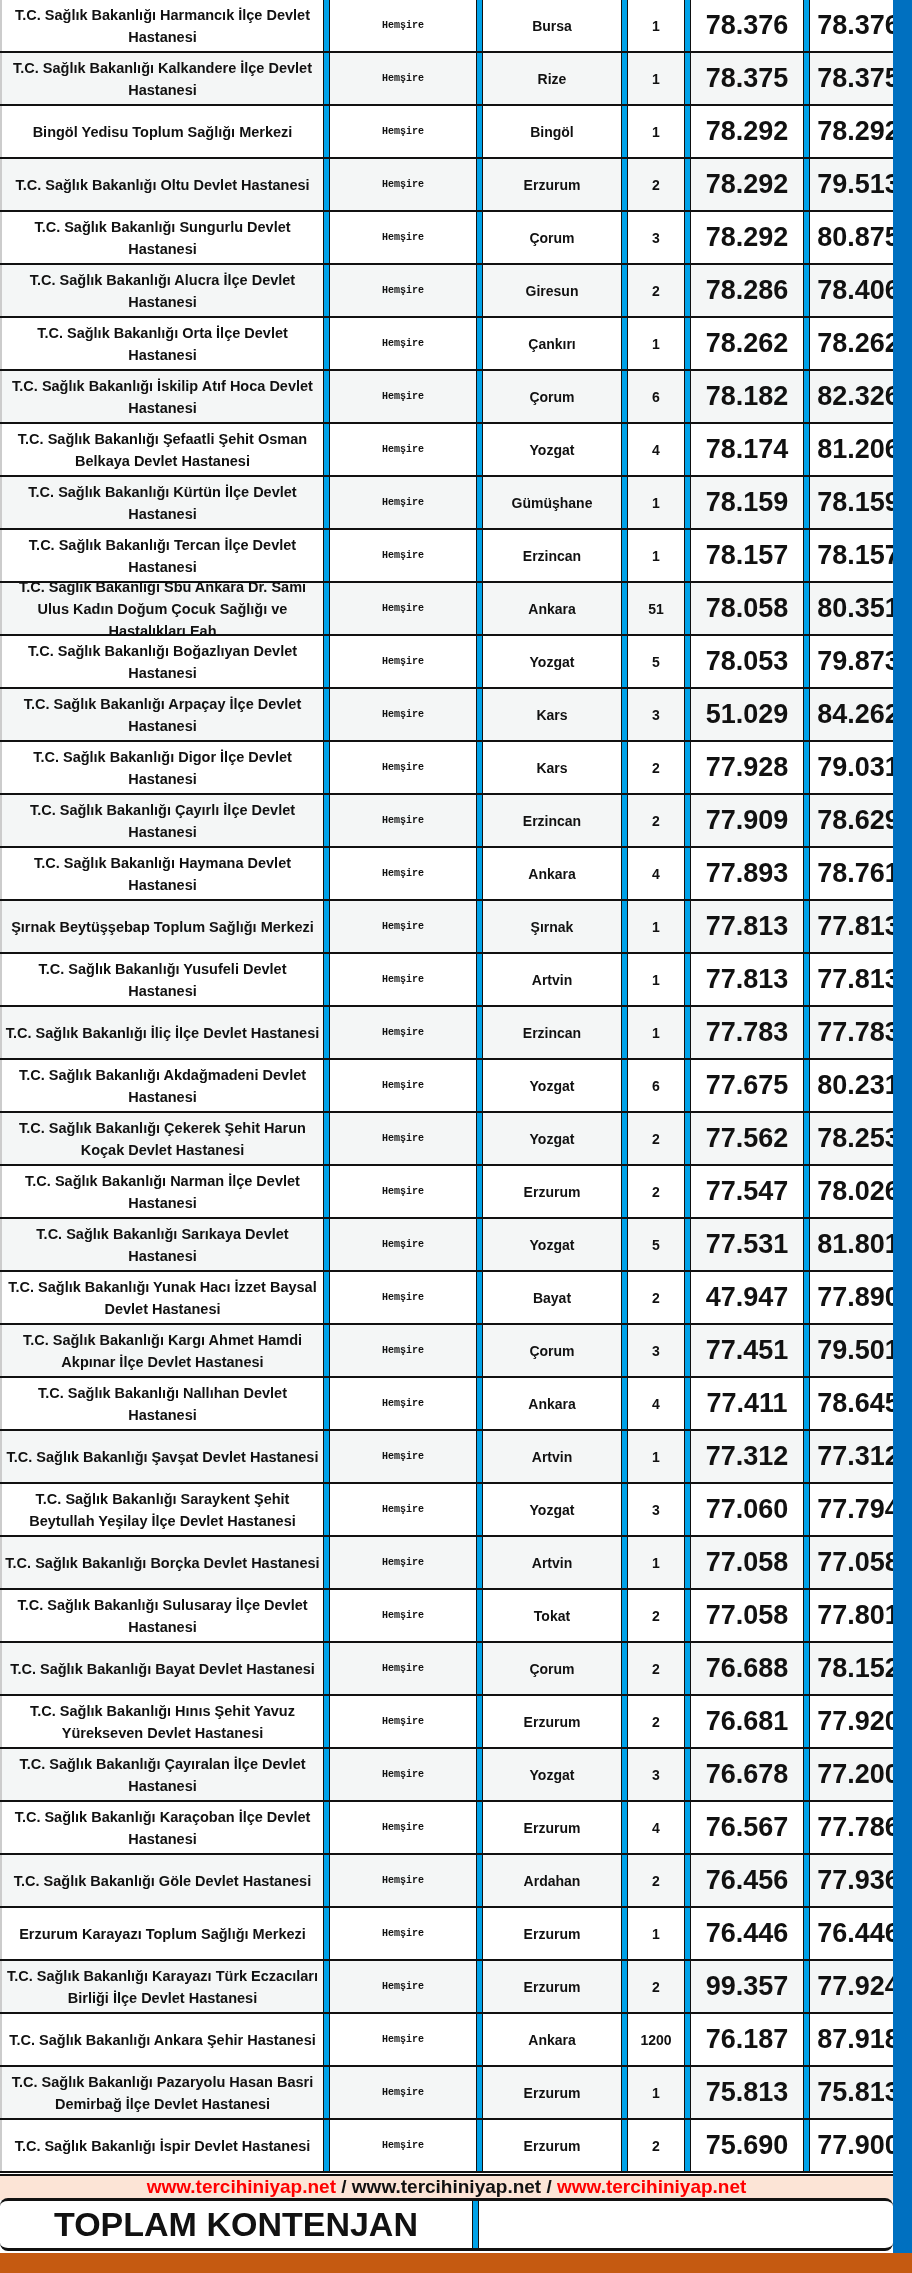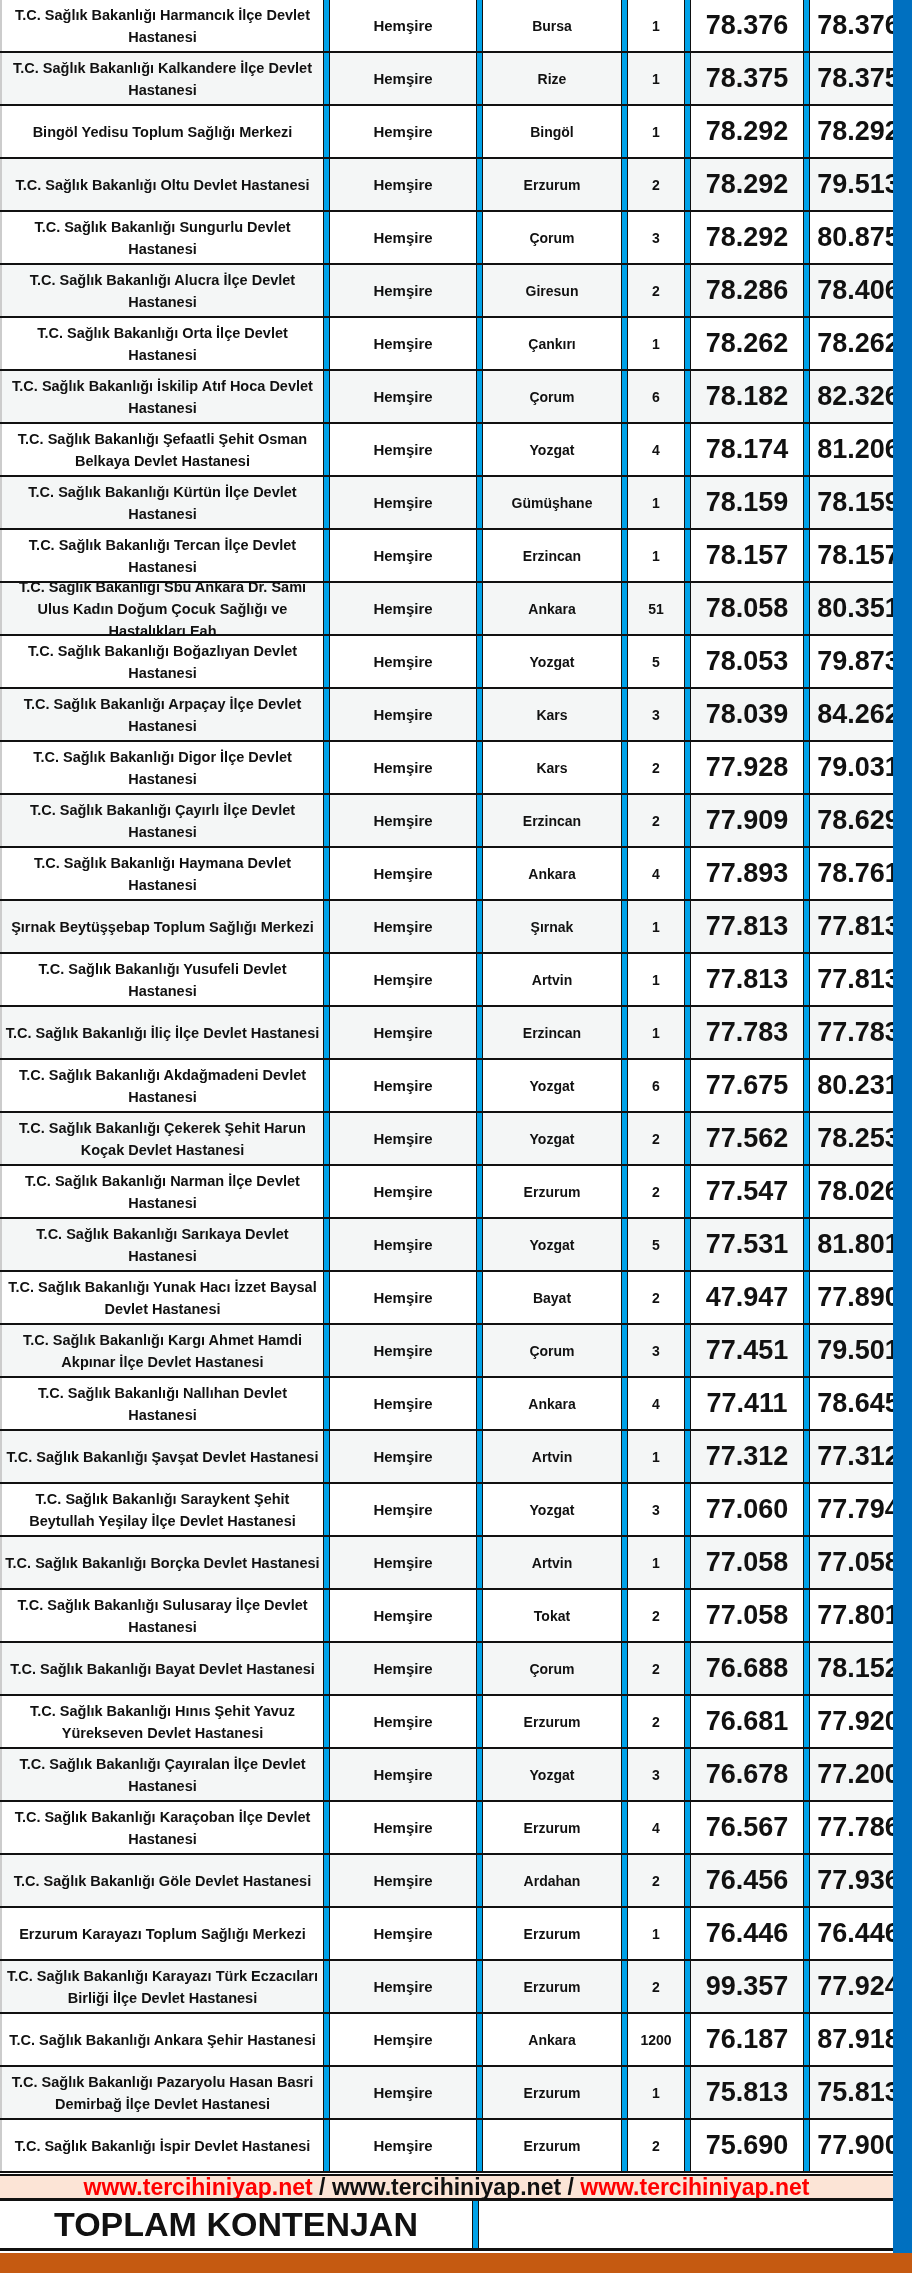--- a/index.html
+++ b/index.html
@@ -7,33 +7,33 @@
          font-family:"Liberation Sans", "DejaVu Sans", sans-serif; }
   .sheet { position:absolute; left:0; top:0; width:893px; }
   .blue-bar { position:absolute; left:893px; top:0; width:19px; height:2253px; background:#0070C0; }
   .orange-bar { position:absolute; left:0; top:2253px; width:912px; height:20px; background:#C55A11; }
   table.grid { border-collapse:collapse; table-layout:fixed; width:893px; }
   table.grid td { border-bottom:2px solid #111; height:51px; padding:0 2px; text-align:center; vertical-align:middle;
                   font-weight:bold; color:#111; overflow:hidden; }
   table.grid tr:nth-child(even) td { background:#F4F6F6; }
   table.grid tr:nth-child(odd) td { background:#ffffff; }
   td.c-name { width:317px; font-size:14.5px; line-height:22px; border-left:2px solid #ccc; }
-  td.c-role { width:142px; font-size:15px; }
+  td.c-role { width:142px; font-size:10px;font-family:Liberation Mono, monospace; }
   td.c-city { width:134px; font-size:14px;margin-top:17px; }
   td.c-count { width:52px; font-size:14px; }
   td.c-s1 { width:108px; font-size:27px; }
   td.c-s2 { width:93px; font-size:27px; }
   td.sep { width:5px; padding:0 !important; background:#00A2E8 !important; border-left:1px solid #111; border-right:1px solid #111; }
   .name-wrap { max-height:51px; overflow:hidden; display:flex; align-items:center; justify-content:center; }
   .footer-links { position:absolute; left:0; top:2174px; width:893px; height:24px; background:#FCE4D6;
-                  border-top:2px solid #111; text-align:center; font-size:23px; font-weight:bold; line-height:22px; }
+                  border-top:2px solid #111; text-align:center; font-size:19px; font-weight:bold; line-height:22px; }
   .footer-links .red { color:#FF0000; }
   .footer-links .black { color:#111; }
   .total-row { position:absolute; left:0; top:2198px; width:893px; height:53px; border-top:3px solid #111; border-bottom:3px solid #111;
-               display:flex; background:#ffffff; box-sizing:border-box; }
+               display:flex; background:#ffffff; box-sizing:border-box;border-radius:8px; }
   .total-label { width:472px; display:flex; align-items:center; justify-content:center; font-size:34px; font-weight:bold; color:#111; }
   .total-sep { width:5px; background:#00A2E8; border-left:1px solid #111; border-right:1px solid #111; }
   .total-value { flex:1; display:flex; align-items:center; justify-content:center; font-size:34px; font-weight:bold; color:#111; border-right:3px solid #111; }
 </style>
 </head>
 <body>
 
 <div class="sheet">
   <table class="grid">
     <tbody id="table-body">
@@ -236,21 +236,21 @@
           <td class="c-name">
             <div class="name-wrap">T.C. Sağlık Bakanlığı Arpaçay İlçe Devlet Hastanesi</div>
           </td>
           <td class="sep"></td>
           <td class="c-role">Hemşire</td>
           <td class="sep"></td>
           <td class="c-city">Kars</td>
           <td class="sep"></td>
           <td class="c-count">3</td>
           <td class="sep"></td>
-          <td class="c-s1">78.039</td>
+          <td class="c-s1">51.029</td>
           <td class="sep"></td>
           <td class="c-s2">84.262</td>
         </tr>
         <tr>
           <td class="c-name">
             <div class="name-wrap">T.C. Sağlık Bakanlığı Digor İlçe Devlet Hastanesi</div>
           </td>
           <td class="sep"></td>
           <td class="c-role">Hemşire</td>
           <td class="sep"></td>

